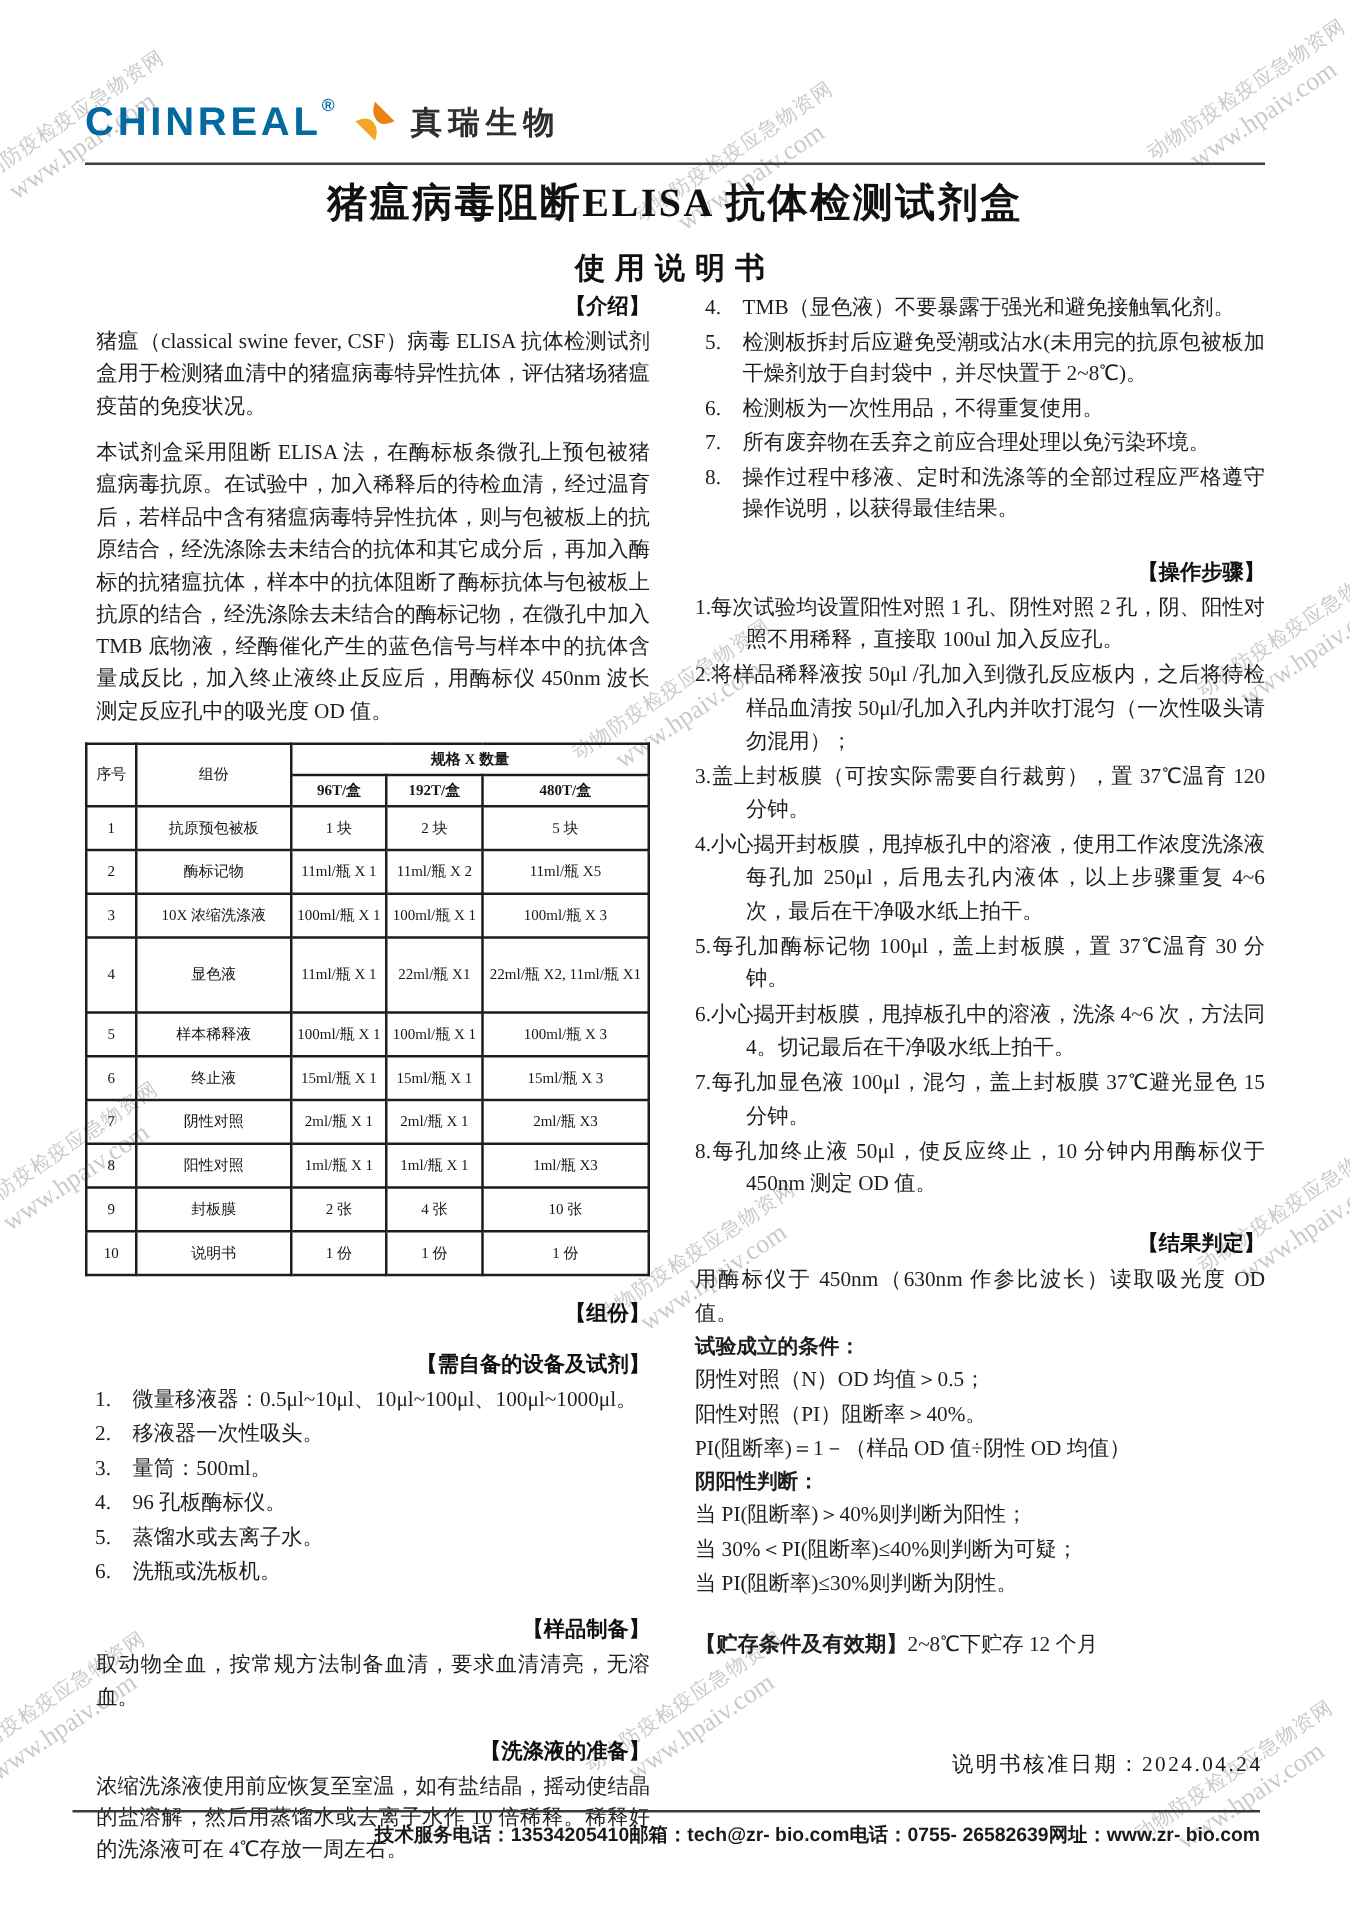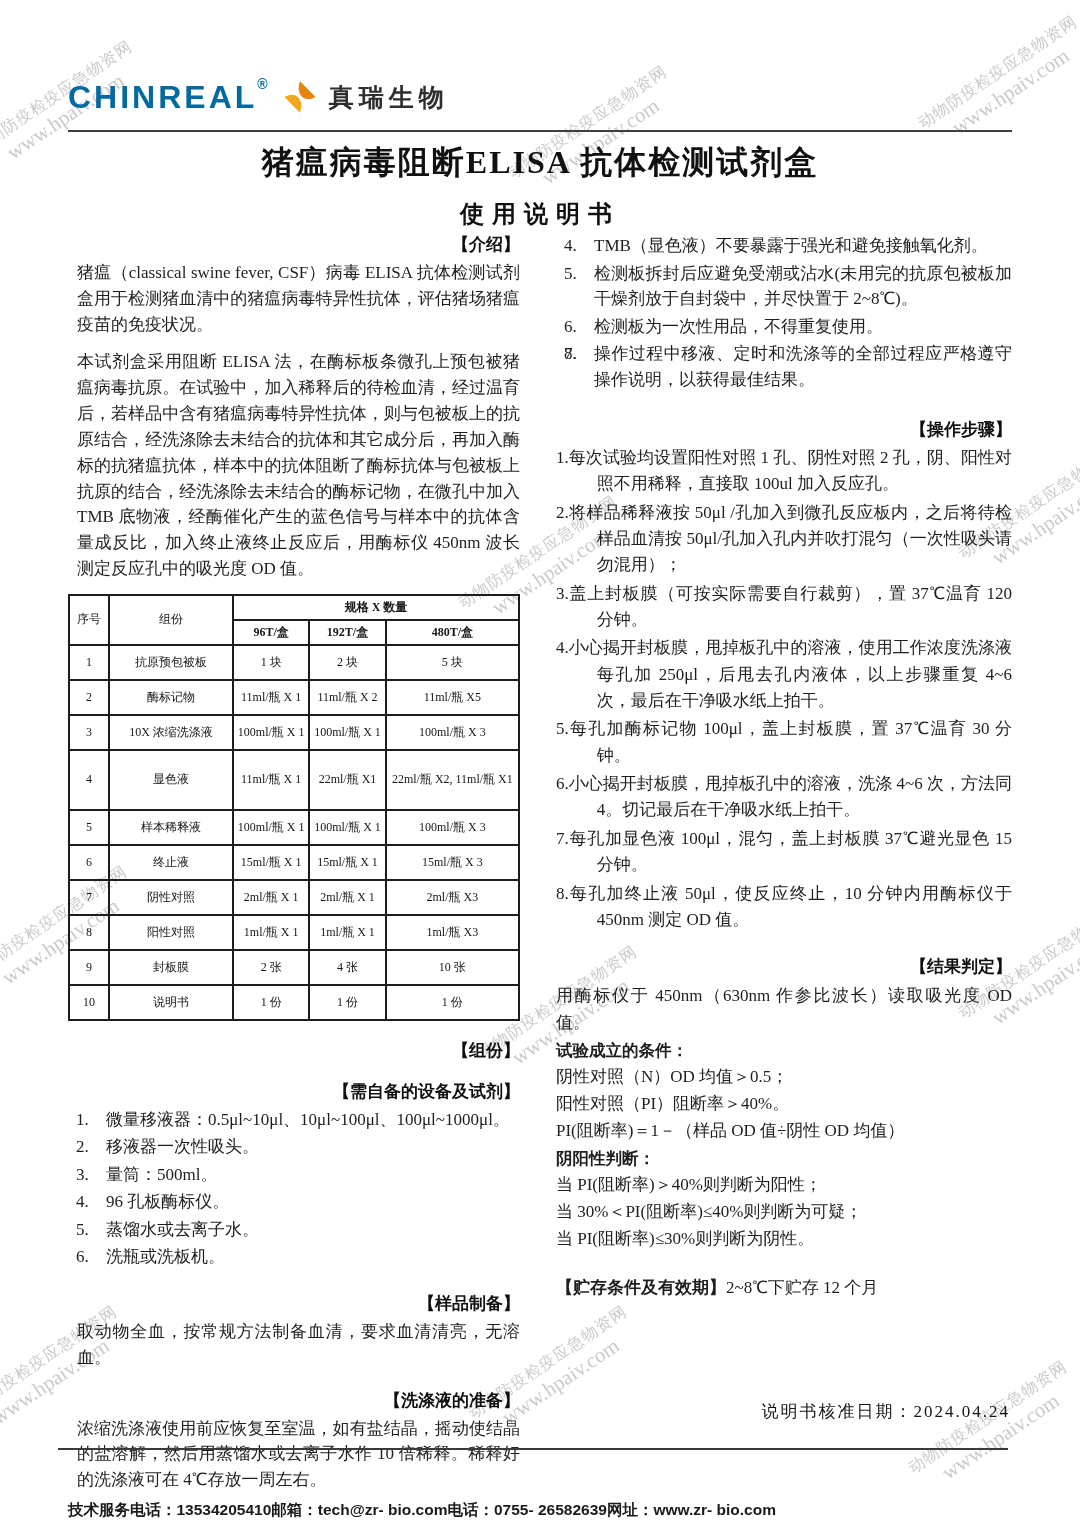--- a/index.html
+++ b/index.html
@@ -65,22 +65,22 @@
   .result-sub{font-family:"Liberation Sans",sans-serif;font-weight:bold;font-size:16.5px;
               line-height:1.6;margin:0;}
 
   .storage-line{margin-top:24px;font-size:17px;}
   .storage-line .shead-inline{font-family:"Liberation Sans",sans-serif;font-weight:bold;}
 
   .approval{position:absolute;top:1400px;right:70px;font-size:17px;letter-spacing:2px;color:#161616;}
 
   
   .footer-rule{position:absolute;top:1448px;left:58px;right:72px;border-top:2px solid #3a3a3a;}
-  .footer{position:absolute;top:1500px;left:68px;right:72px;display:flex;
-          justify-content:flex-start;font-family:"Liberation Sans",sans-serif;
+  .footer{position:absolute;top:1458px;left:68px;right:72px;display:flex;
+          justify-content:flex-end;font-family:"Liberation Sans",sans-serif;
           font-weight:bold;font-size:15.5px;color:#1a1a1a;}
 
   .gap6{height:6px;} .gap10{height:10px;} .gap14{height:14px;} .gap20{height:20px;}
 </style>
 </head>
 <body>
 
 <div class="page">
 
   <div class="wm" style="left:-55px;top:85px;">
@@ -260,21 +260,21 @@
         <p class="para">浓缩洗涤液使用前应恢复至室温，如有盐结晶，摇动使结晶的盐溶解，然后用蒸馏水或去离子水作 10 倍稀释。稀释好的洗涤液可在 4℃存放一周左右。</p>
 
       </div>
 
       <div class="col-right">
 
         <div class="numlist">
           <div class="li"><span class="no">4.</span><span>TMB（显色液）不要暴露于强光和避免接触氧化剂。</span></div>
           <div class="li"><span class="no">5.</span><span>检测板拆封后应避免受潮或沾水(未用完的抗原包被板加干燥剂放于自封袋中，并尽快置于 2~8℃)。</span></div>
           <div class="li"><span class="no">6.</span><span>检测板为一次性用品，不得重复使用。</span></div>
-          <div class="li"><span class="no">7.</span></div>
+          <div class="li"><span class="no">7.</span><span>所有废弃物在丢弃之前应合理处理以免污染环境。</span></div>
           <div class="li"><span class="no">8.</span><span>操作过程中移液、定时和洗涤等的全部过程应严格遵守操作说明，以获得最佳结果。</span></div>
         </div>
 
         <div class="gap14"></div>
         <div class="shead">【操作步骤】</div>
         <div class="steps">
           <div class="li"><span class="no">1.</span><span>每次试验均设置阳性对照 1 孔、阴性对照 2 孔，阴、阳性对照不用稀释，直接取 100ul 加入反应孔。</span></div>
           <div class="li"><span class="no">2.</span><span>将样品稀释液按 50μl /孔加入到微孔反应板内，之后将待检样品血清按 50μl/孔加入孔内并吹打混匀（一次性吸头请勿混用）；</span></div>
           <div class="li"><span class="no">3.</span><span>盖上封板膜（可按实际需要自行裁剪），置 37℃温育 120 分钟。</span></div>
           <div class="li"><span class="no">4.</span><span>小心揭开封板膜，甩掉板孔中的溶液，使用工作浓度洗涤液每孔加 250μl，后甩去孔内液体，以上步骤重复 4~6 次，最后在干净吸水纸上拍干。</span></div>

